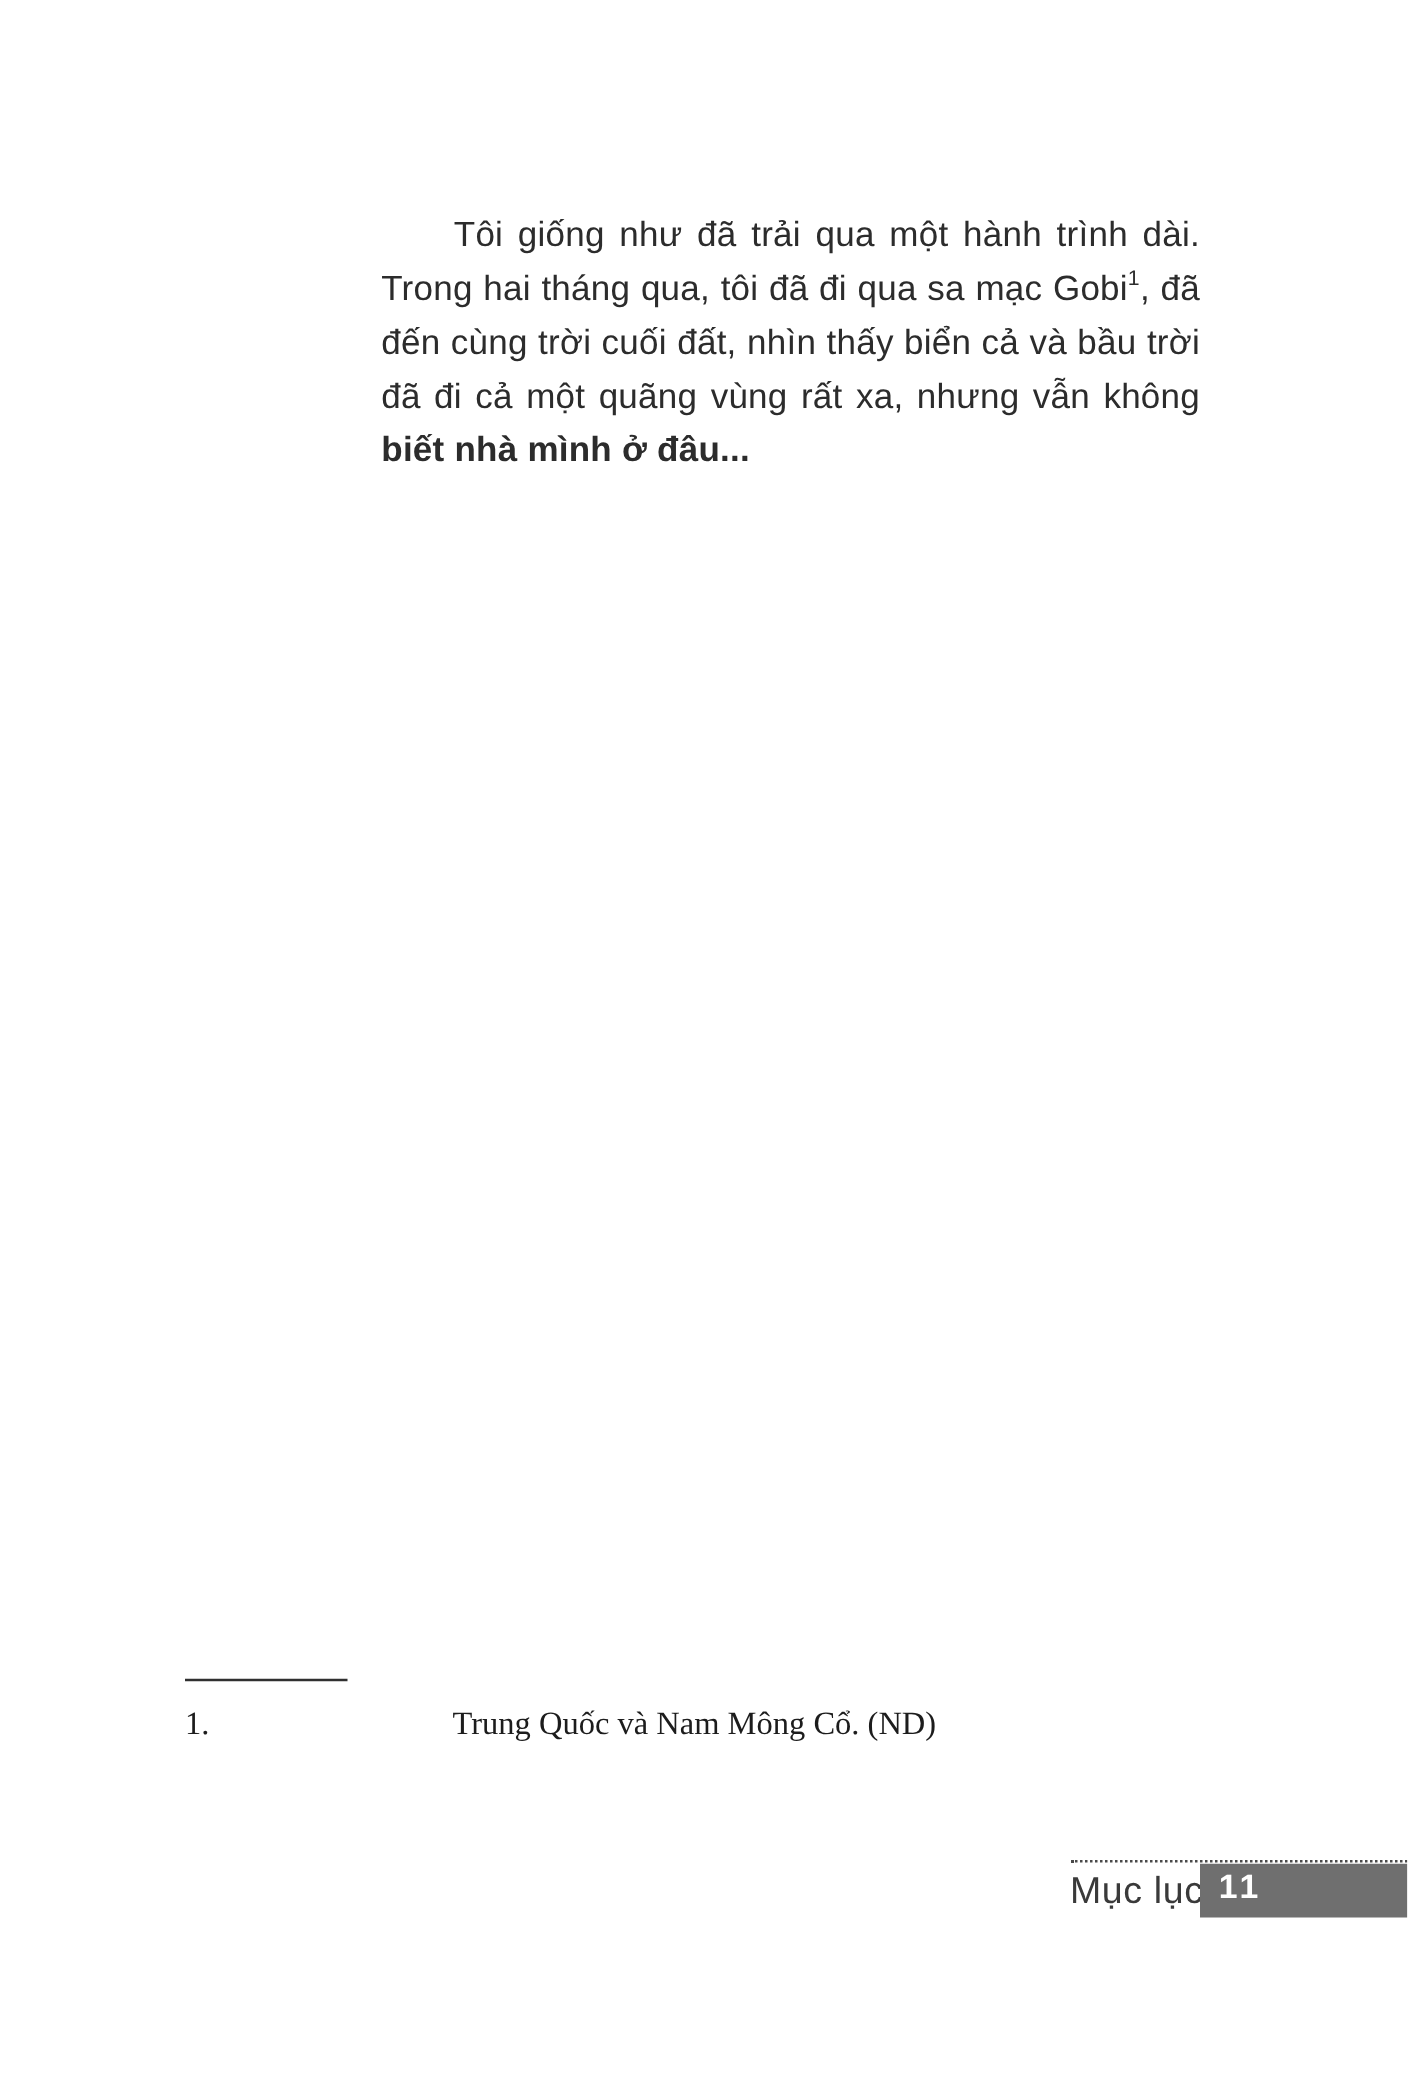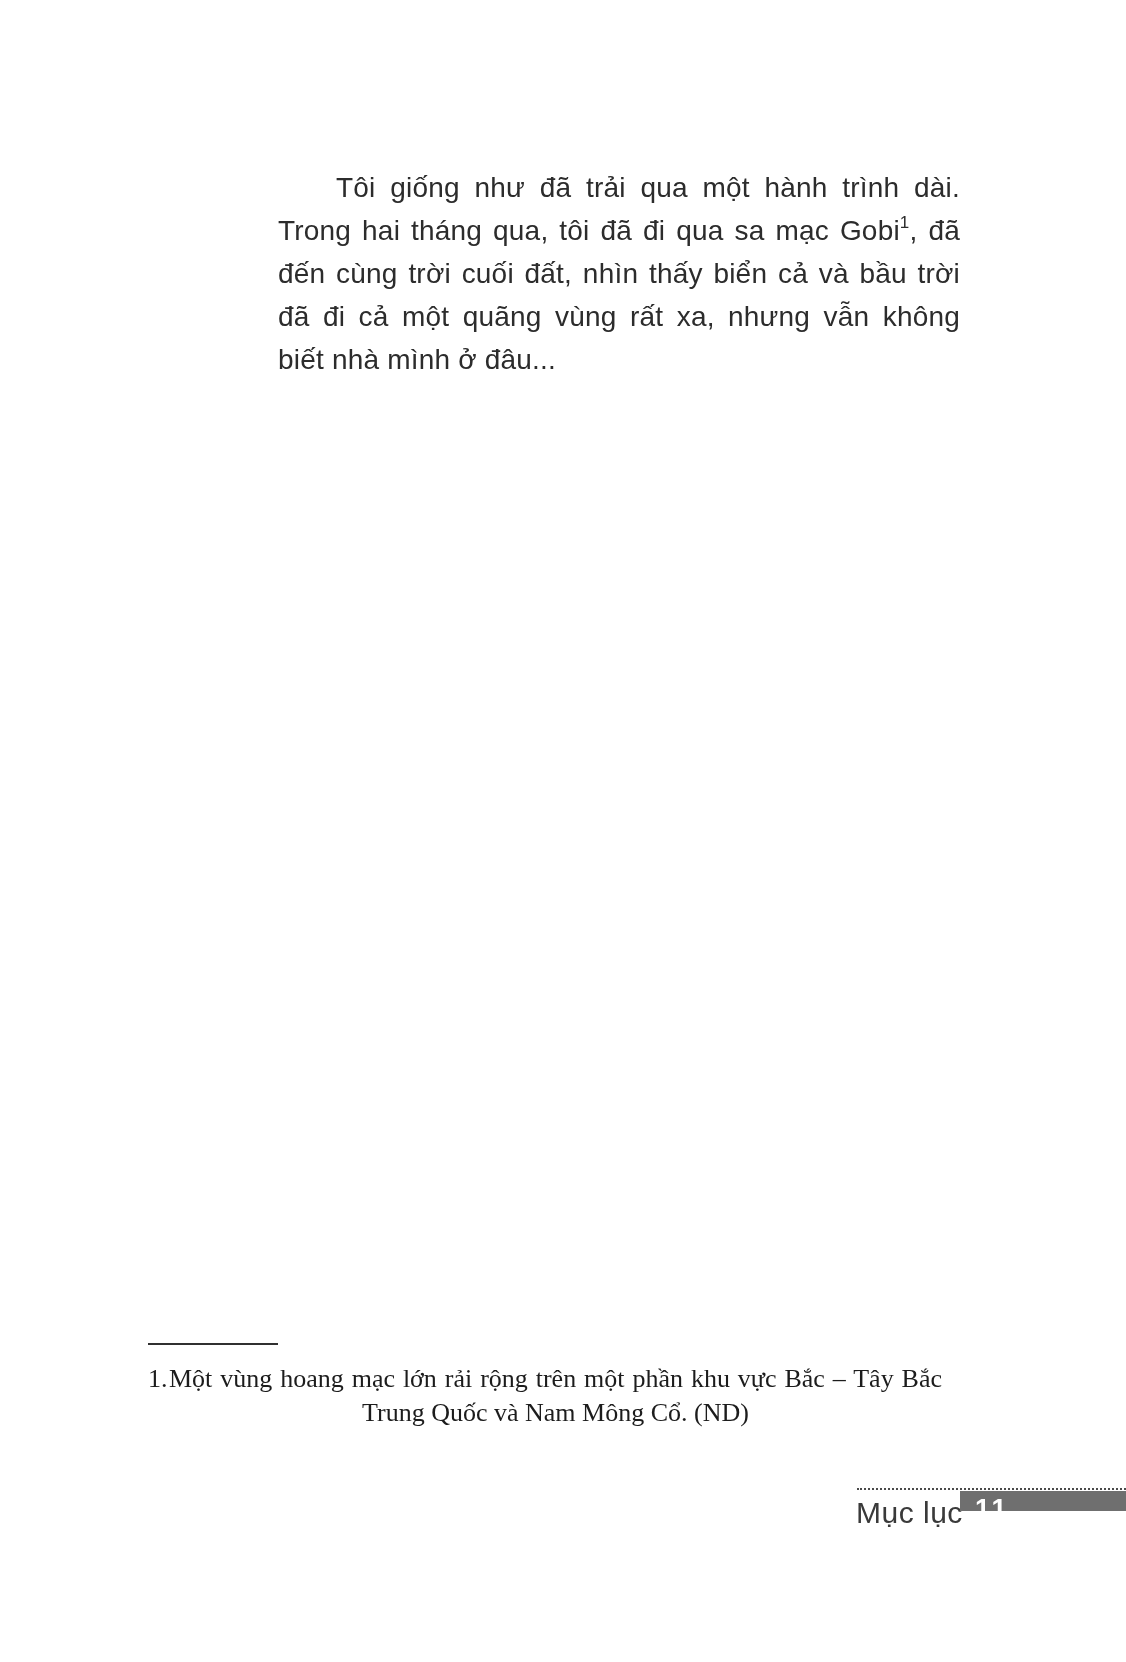--- a/index.html
+++ b/index.html
@@ -20,23 +20,24 @@
     top: 166px;
     width: 682px;
     font-size: 28px;
     line-height: 43px;
     color: #2c2c2c;
     letter-spacing: 0.2px;
   }
   .pline {
     text-align: justify;
     text-align-last: justify;
+    margin-left: 27px;
   }
   .pline.first { text-indent: 58px; }
-  .pline.last  { text-align: center; text-align-last: left; }
+  .pline.last  { text-align: center; text-align-last: left; font-weight: bold; }
   .pline sup {
     font-size: 17px;
     line-height: 0;
     vertical-align: 12px;
   }
 
   
   .footnote-separator {
     position: absolute;
     left: 148px;
@@ -81,21 +82,21 @@
     top: 1496px;
     font-size: 30px;
     color: #3a3a3a;
     letter-spacing: 0.5px;
   }
   .page-number-box {
     position: absolute;
     left: 960px;
     top: 1491px;
     width: 166px;
-    height: 20px;
+    height: 43px;
     background: #6f6f6f;
     box-sizing: border-box;
     padding-left: 15px;
   }
   .page-number {
     font-size: 27px;
     font-weight: bold;
     color: #ffffff;
     line-height: 36px;
     letter-spacing: 3px;
@@ -111,21 +112,20 @@
     <div class="pline"><span>Trong hai tháng qua, tôi đã đi qua sa mạc Gobi</span><sup>1</sup><span>, đã</span></div>
     <div class="pline">đến cùng trời cuối đất, nhìn thấy biển cả và bầu trời</div>
     <div class="pline">đã đi cả một quãng vùng rất xa, nhưng vẫn không</div>
     <div class="pline last">biết nhà mình ở đâu...</div>
   </div>
 
   <div class="footnote-separator"></div>
 
   <div class="footnote">
     <span class="fn-marker">1.</span>
-    <div class="fn-line1">Một vùng hoang mạc lớn rải rộng trên một phần khu vực Bắc – Tây Bắc</div>
     <div class="fn-line2">Trung Quốc và Nam Mông Cổ. (ND)</div>
   </div>
 
   <div class="footer-dotted-rule"></div>
   <div class="footer-label">Mục lục</div>
   <div class="page-number-box">
     <span class="page-number">11</span>
   </div>
 
 </div>

